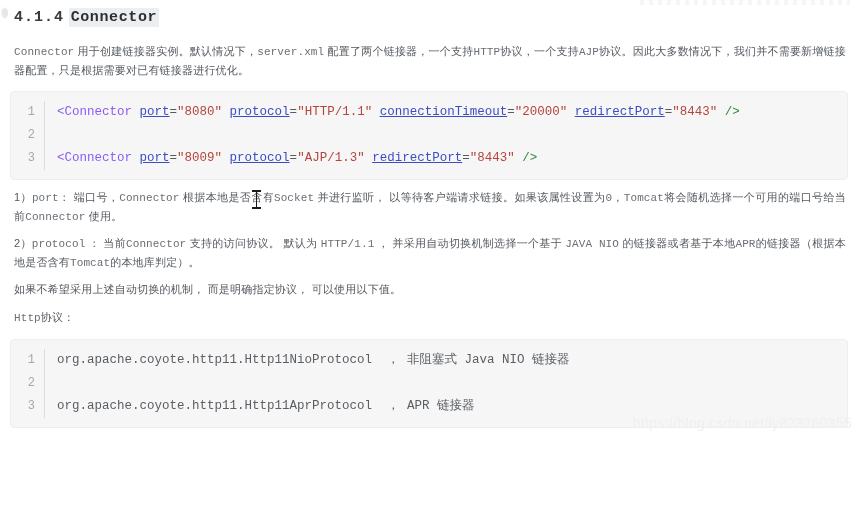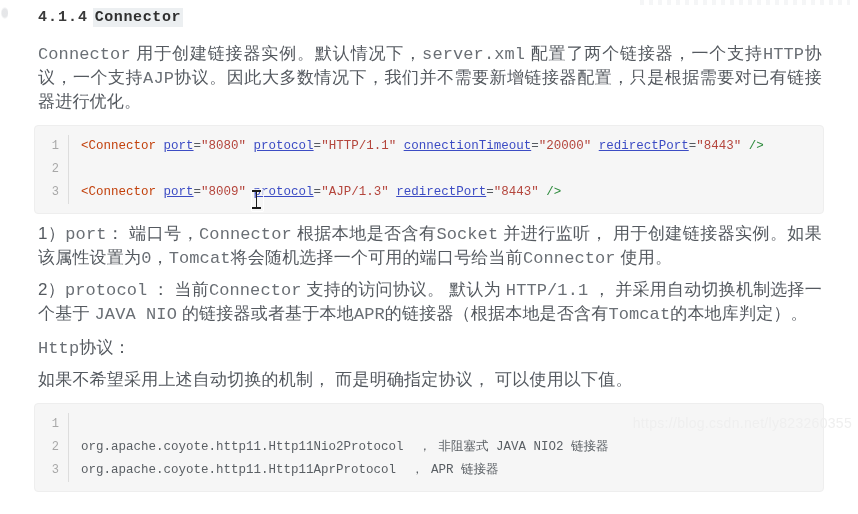--- a/index.html
+++ b/index.html
@@ -14,21 +14,21 @@
     font-family: "Liberation Sans", "DejaVu Sans", sans-serif;
     color: #4d4d4d;
     position: relative;
   }
 
   .page {
     position: relative;
     width: 858px;
     height: 445px;
     box-sizing: border-box;
-    padding: 0 24px;
+    padding: 0 0;
   }
 
   
   .top-artifact {
     position: absolute;
     top: 0;
     right: 8px;
     height: 5px;
     width: 210px;
     opacity: 0.10;
@@ -70,22 +70,22 @@
     background: #eceff1;
     color: #2f2f2f;
     padding: 1px 2px;
     letter-spacing: 0.6px;
   }
 
   
   .para {
     margin: 0;
     padding: 0 12px 0 14px;
-    font-size: 17px;
-    line-height: 23px;
+    font-size: 11px;
+    line-height: 18px;
     color: #54595f;
     text-align: justify;
     text-justify: inter-ideograph;
     letter-spacing: 0.2px;
   }
   .para.p-intro { padding-top: 14px; }
   .mono {
     font-family: "Liberation Mono", "DejaVu Sans Mono", monospace;
     letter-spacing: 0.1px;
     color: #6a6f75;
@@ -118,21 +118,21 @@
     user-select: none;
     font-size: 12px;
   }
   .code-text {
     padding-left: 12px;
     color: #555a60;
     min-height: 23px;
   }
 
   
-  .tok-tag   { color: #c2410c; }
+  .tok-tag   { color: #8b5cf6; }
   .tok-attr  { color: #3c4cc4; text-decoration: underline; }
   .tok-eq    { color: #555a60; }
   .tok-str   { color: #b4453c; }
   .tok-close { color: #2e8b3d; }
 
   
   .codeblock.plain .code-text { color: #5a5f64; }
 
   
   .caret {
@@ -200,35 +200,35 @@
       <span class="gutter">2</span>
       <span class="code-text"></span>
     </div>
     <div class="code-line">
       <span class="gutter">3</span>
       <span class="code-text"><span class="tok-tag">&lt;Connector</span><span> </span><span class="tok-attr">port</span><span class="tok-eq">=</span><span class="tok-str">"8009"</span><span> </span><span class="tok-attr">protocol</span><span class="tok-eq">=</span><span class="tok-str">"AJP/1.3"</span><span> </span><span class="tok-attr">redirectPort</span><span class="tok-eq">=</span><span class="tok-str">"8443"</span><span> </span><span class="tok-close">/&gt;</span></span>
     </div>
   </div>
 
 
-  <p class="para" style="padding-top:8px"><span>1）</span><span class="mono">port</span><span>： 端口号，</span><span class="mono">Connector</span><span> 根据本地是否含有</span><span class="mono">Socket</span><span> 并进行监听， 用于创建链接器实例。如果该属性设置为</span><span class="mono">0</span><span>，</span><span class="mono">Tomcat</span><span>将会随机选择一个可用的端口号给当前</span><span class="mono">Connector</span><span> 使用。</span></p>
+  <p class="para" style="padding-top:8px"><span>1）</span><span class="mono">port</span><span>： 端口号，</span><span class="mono">Connector</span><span> 根据本地是否含有</span><span class="mono">Socket</span><span> 并进行监听， 以等待客户端请求链接。如果该属性设置为</span><span class="mono">0</span><span>，</span><span class="mono">Tomcat</span><span>将会随机选择一个可用的端口号给当前</span><span class="mono">Connector</span><span> 使用。</span></p>
 
   <p class="para" style="padding-top:8px"><span>2）</span><span class="mono">protocol</span><span> ： 当前</span><span class="mono">Connector</span><span> 支持的访问协议。 默认为 </span><span class="mono">HTTP/1.1</span><span> ， 并采用自动切换机制选择一个基于 </span><span class="mono">JAVA NIO</span><span> 的链接器或者基于本地</span><span class="mono">APR</span><span>的链接器（根据本地是否含有</span><span class="mono">Tomcat</span><span>的本地库判定）。</span></p>
 
+  <p class="para" style="padding-top:8px">如果不希望采用上述自动切换的机制， 而是明确指定协议， 可以使用以下值。</p>
+
   <p class="para" style="padding-top:10px"><span class="mono">Http</span><span>协议：</span></p>
 
-  <p class="para" style="padding-top:8px">如果不希望采用上述自动切换的机制， 而是明确指定协议， 可以使用以下值。</p>
-
   <div class="codeblock plain">
     <div class="code-line">
       <span class="gutter">1</span>
+      <span class="code-text">org.apache.coyote.http11.Http11NioProtocol  ， 非阻塞式 Java NIO 链接器</span>
     </div>
     <div class="code-line">
       <span class="gutter">2</span>
-      <span class="code-text">org.apache.coyote.http11.Http11Nio2Protocol  ， 非阻塞式 JAVA NIO2 链接器</span>
     </div>
     <div class="code-line">
       <span class="gutter">3</span>
       <span class="code-text">org.apache.coyote.http11.Http11AprProtocol  ， APR 链接器</span>
     </div>
   </div>
 
   <div class="caret">
     <span class="halo"></span>
     <span class="bar-t"></span>

